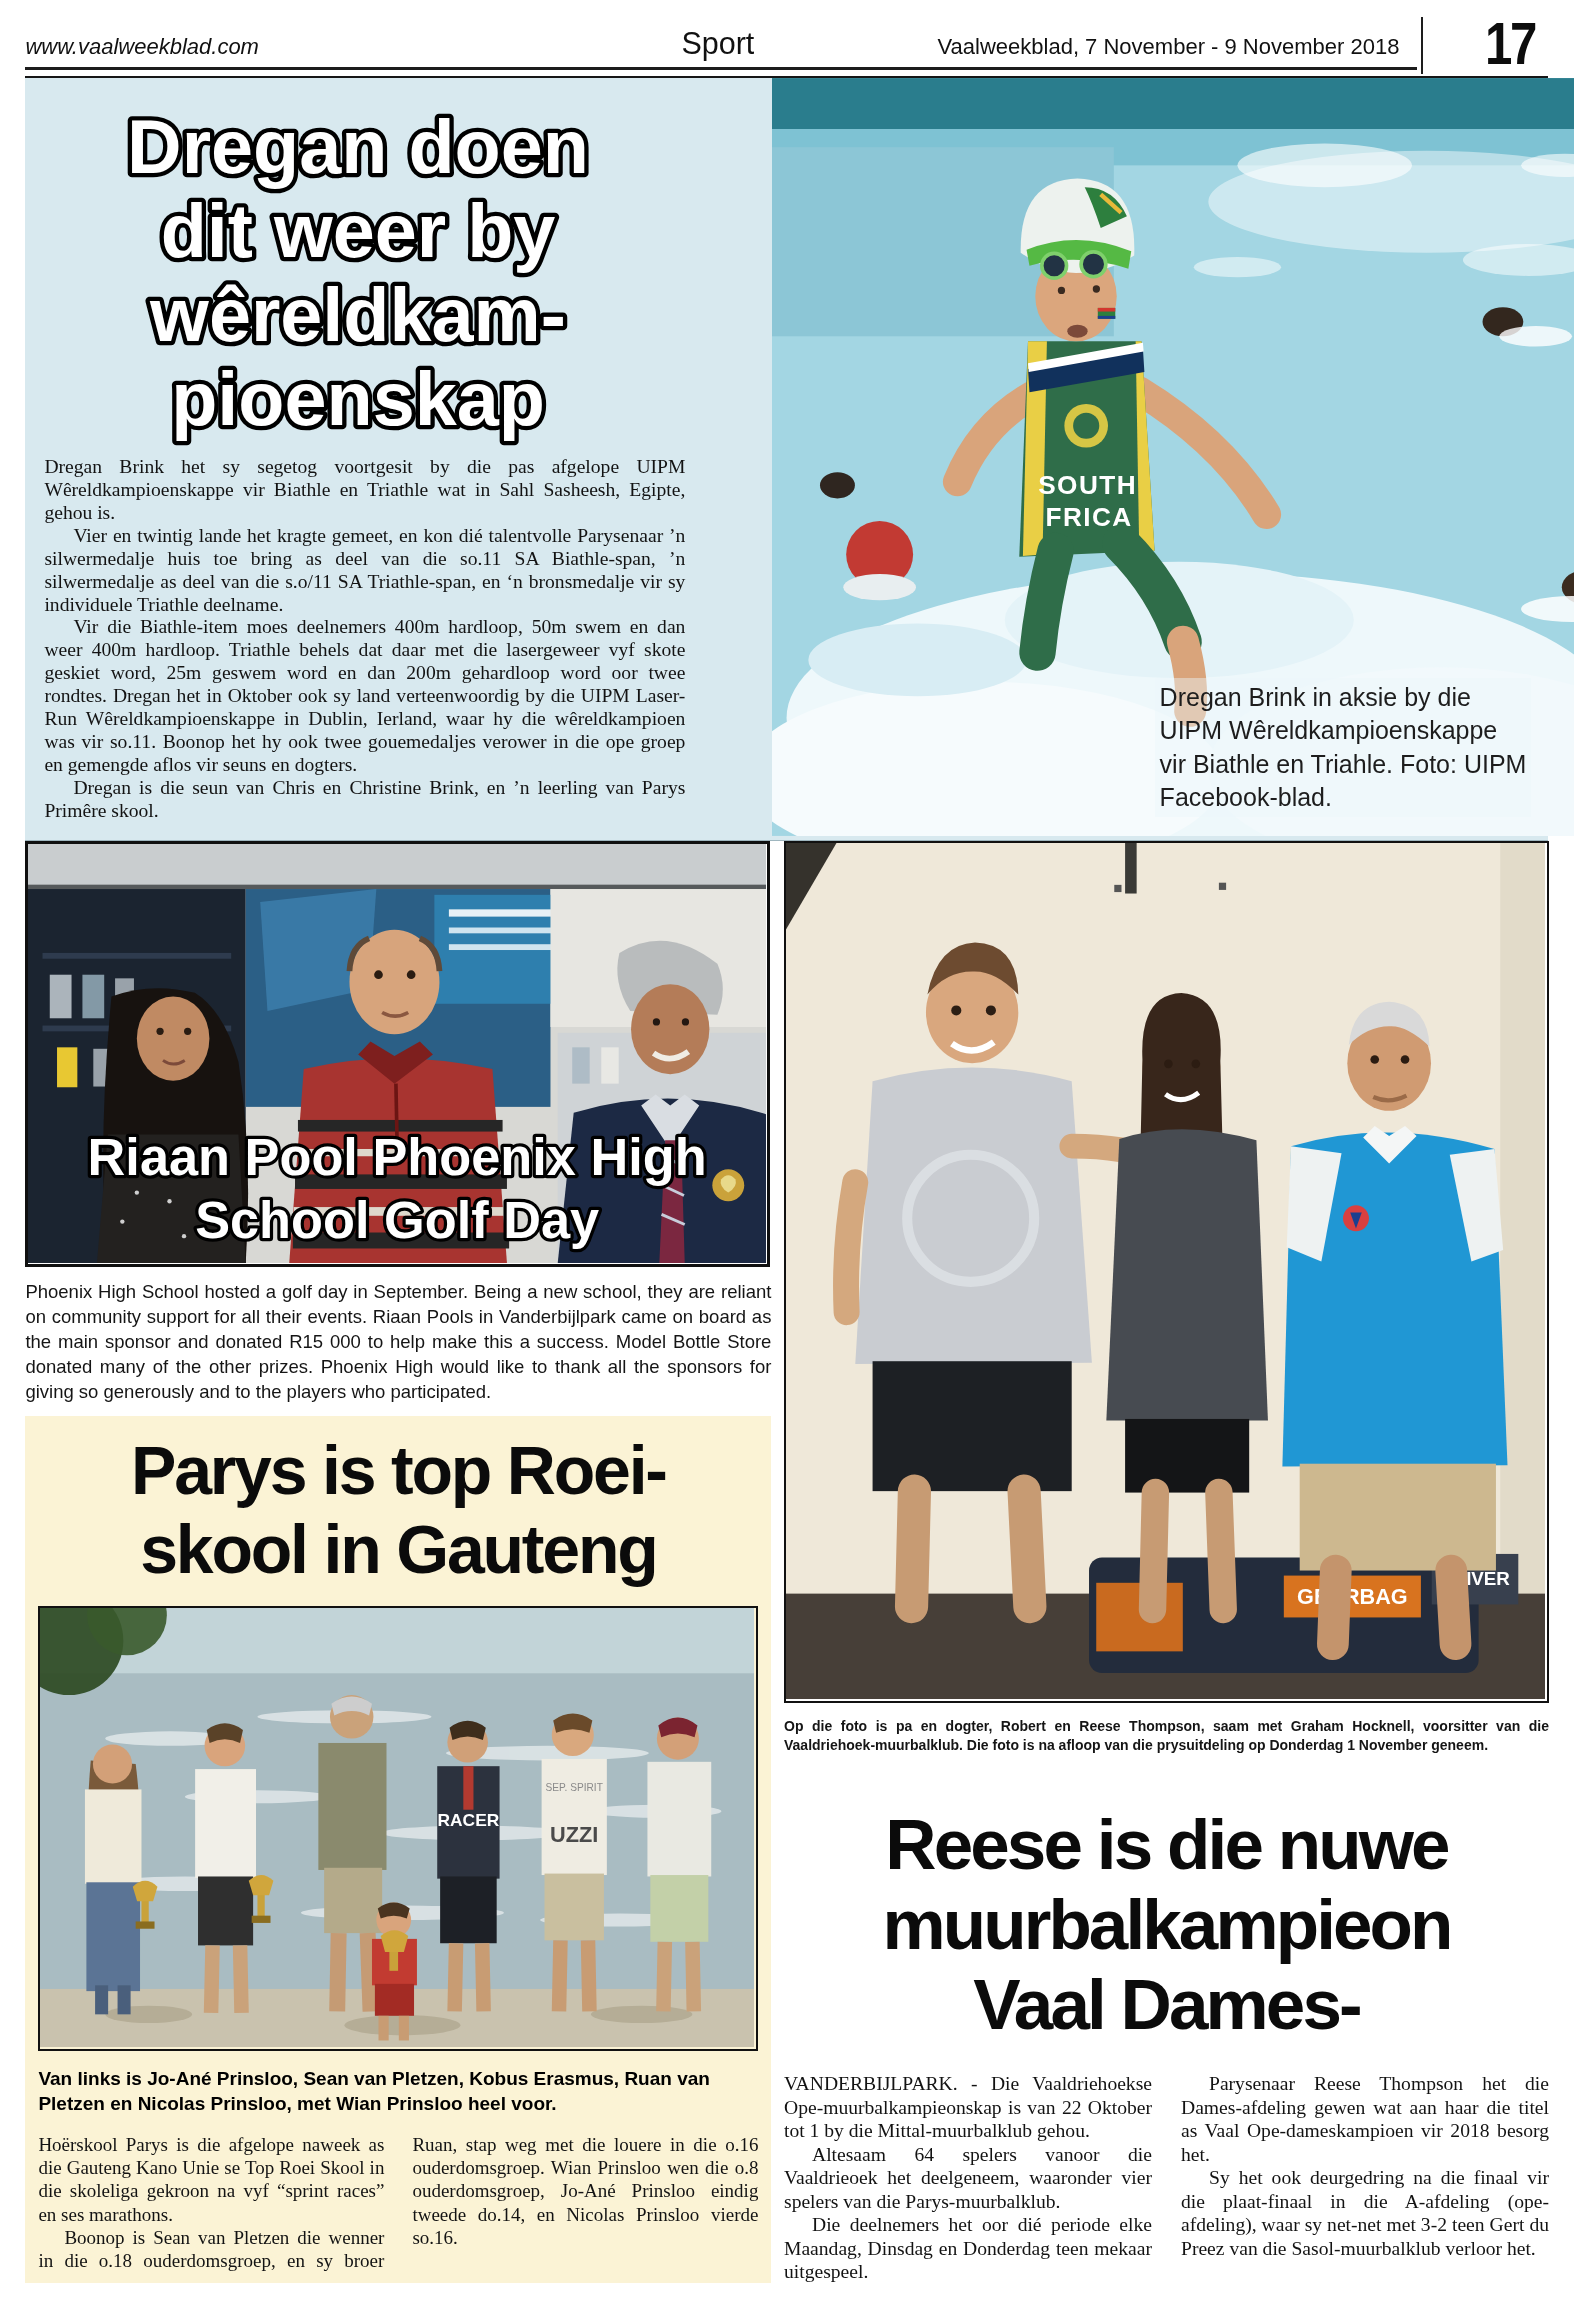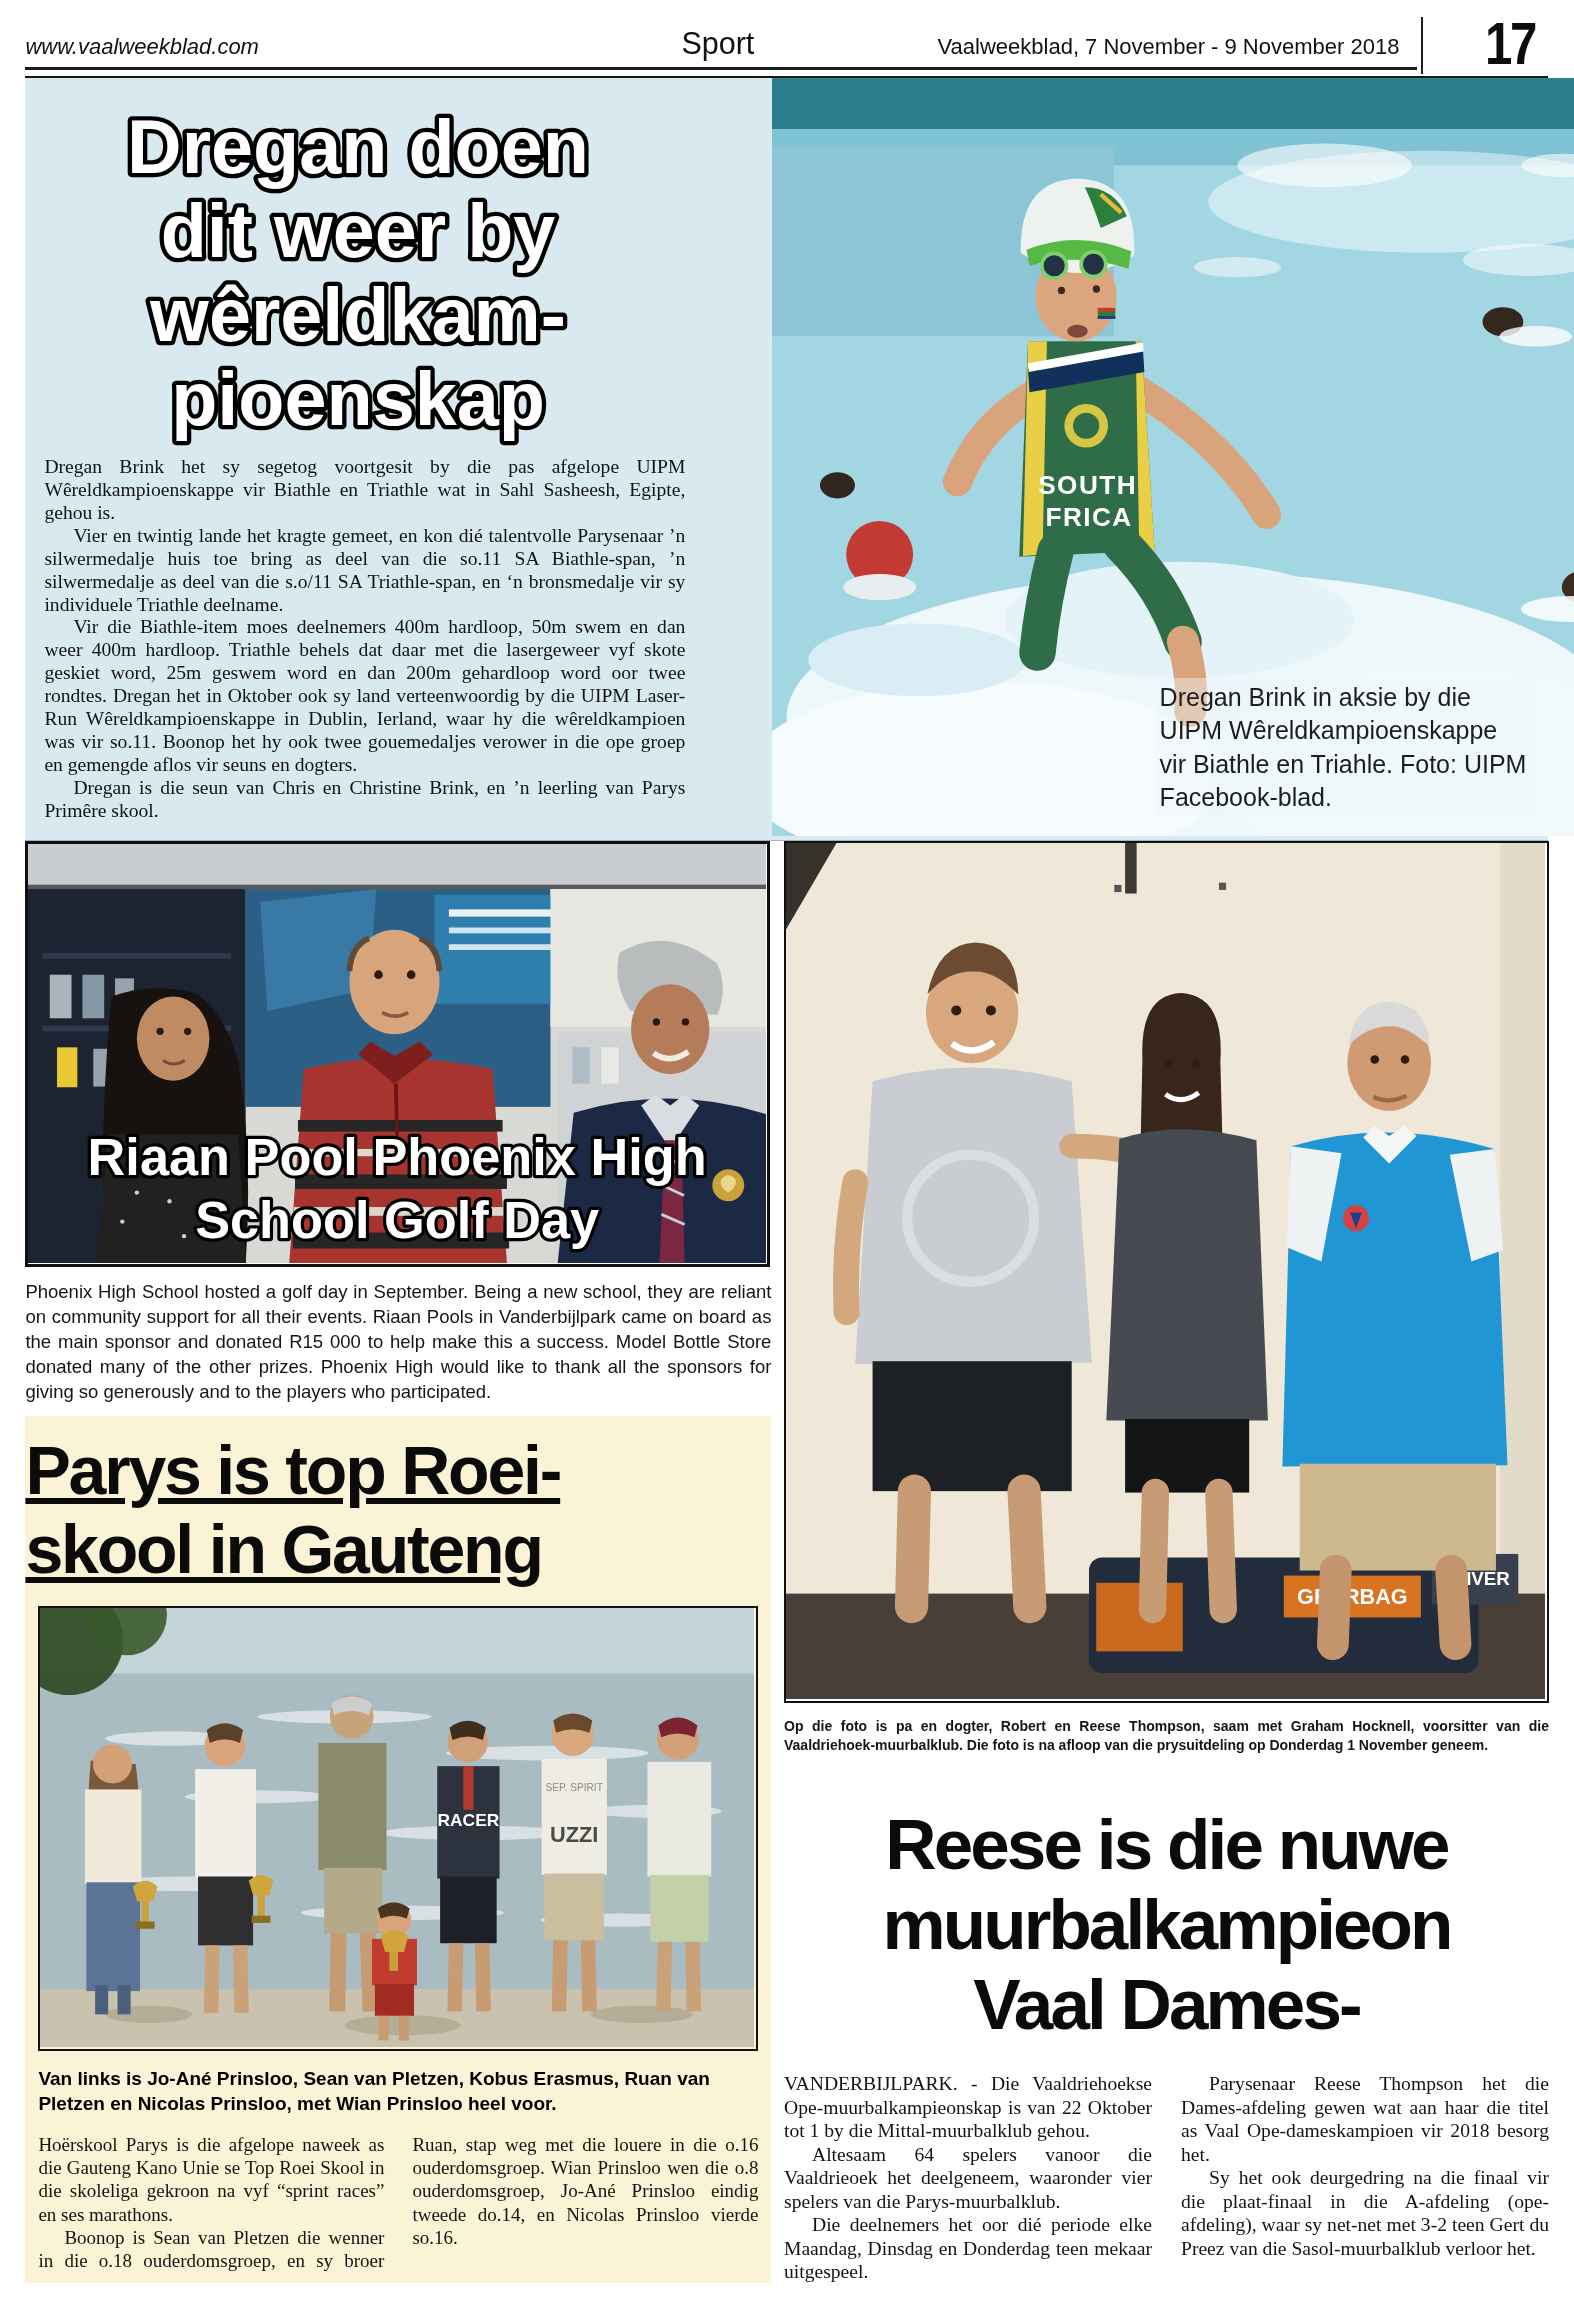--- a/index.html
+++ b/index.html
@@ -23,21 +23,21 @@
   #dregan-body p{margin:0;text-indent:29px;}
   #dregan-body p:first-child{text-indent:0;}
   #swim-photo{position:absolute;right:0;top:0;width:776px;height:758px;}
   #swim-caption{position:absolute;right:17.4px;bottom:19px;width:367px;font-size:25px;line-height:1.33;color:#1d1d1d;background:rgba(236,247,250,0.45);padding:2.9px 4.4px;}
   
   #golf-photo{position:absolute;left:25.4px;top:841px;width:745px;height:426px;border:3.6px solid #101010;box-sizing:border-box;}
   #golf-overlay{position:absolute;left:0;bottom:2.9px;width:100%;height:145px;}
   #golf-par{position:absolute;left:25.4px;top:1280px;width:746px;font-size:18.5px;line-height:1.35;text-align:justify;color:#151515;}
   
   #yellow-box{position:absolute;left:25.4px;top:1416px;width:746px;height:867px;background:#fbf3d5;}
-  #parys-headline{position:absolute;left:0;top:14.5px;width:100%;font-weight:700;font-size:68px;line-height:1.17;letter-spacing:-2.2px;color:#0b0b0b;text-decoration:underline;}
+  #parys-headline{position:absolute;left:0;top:14.5px;width:100%;text-align:center;font-weight:700;font-size:68px;line-height:1.17;letter-spacing:-2.2px;color:#0b0b0b;}
   #rowers-photo{position:absolute;left:13px;top:190px;width:720px;height:445px;border:2.9px solid #111;box-sizing:border-box;}
   #parys-caption{position:absolute;left:13px;top:651px;width:718px;font-weight:700;font-size:19px;line-height:1.3;color:#000000;}
   #parys-cols{position:absolute;left:13px;top:717px;width:720px;height:143px;column-count:2;column-gap:28px;font-family:"Liberation Serif",serif;font-size:19px;line-height:1.22;text-align:justify;color:#131313;overflow:hidden;}
   #parys-cols p{margin:0;text-indent:26px;}
   #parys-cols p:first-child{text-indent:0;}
   
   #squash-photo{position:absolute;left:784px;top:841px;width:765px;height:862px;border:2.9px solid #111;box-sizing:border-box;}
   #reese-caption{position:absolute;left:784px;top:1717px;width:765px;font-weight:700;font-size:14px;line-height:1.33;text-align:justify;color:#151515;}
   #reese-headline{position:absolute;left:784px;top:1805px;width:765px;text-align:center;font-weight:700;font-size:71px;line-height:1.13;letter-spacing:-2.9px;color:#0b0b0b;}
   #reese-cols{position:absolute;left:784px;top:2072px;width:765px;height:246px;column-count:2;column-gap:29px;font-family:"Liberation Serif",serif;font-size:19.6px;line-height:1.2;text-align:justify;color:#131313;overflow:hidden;}

